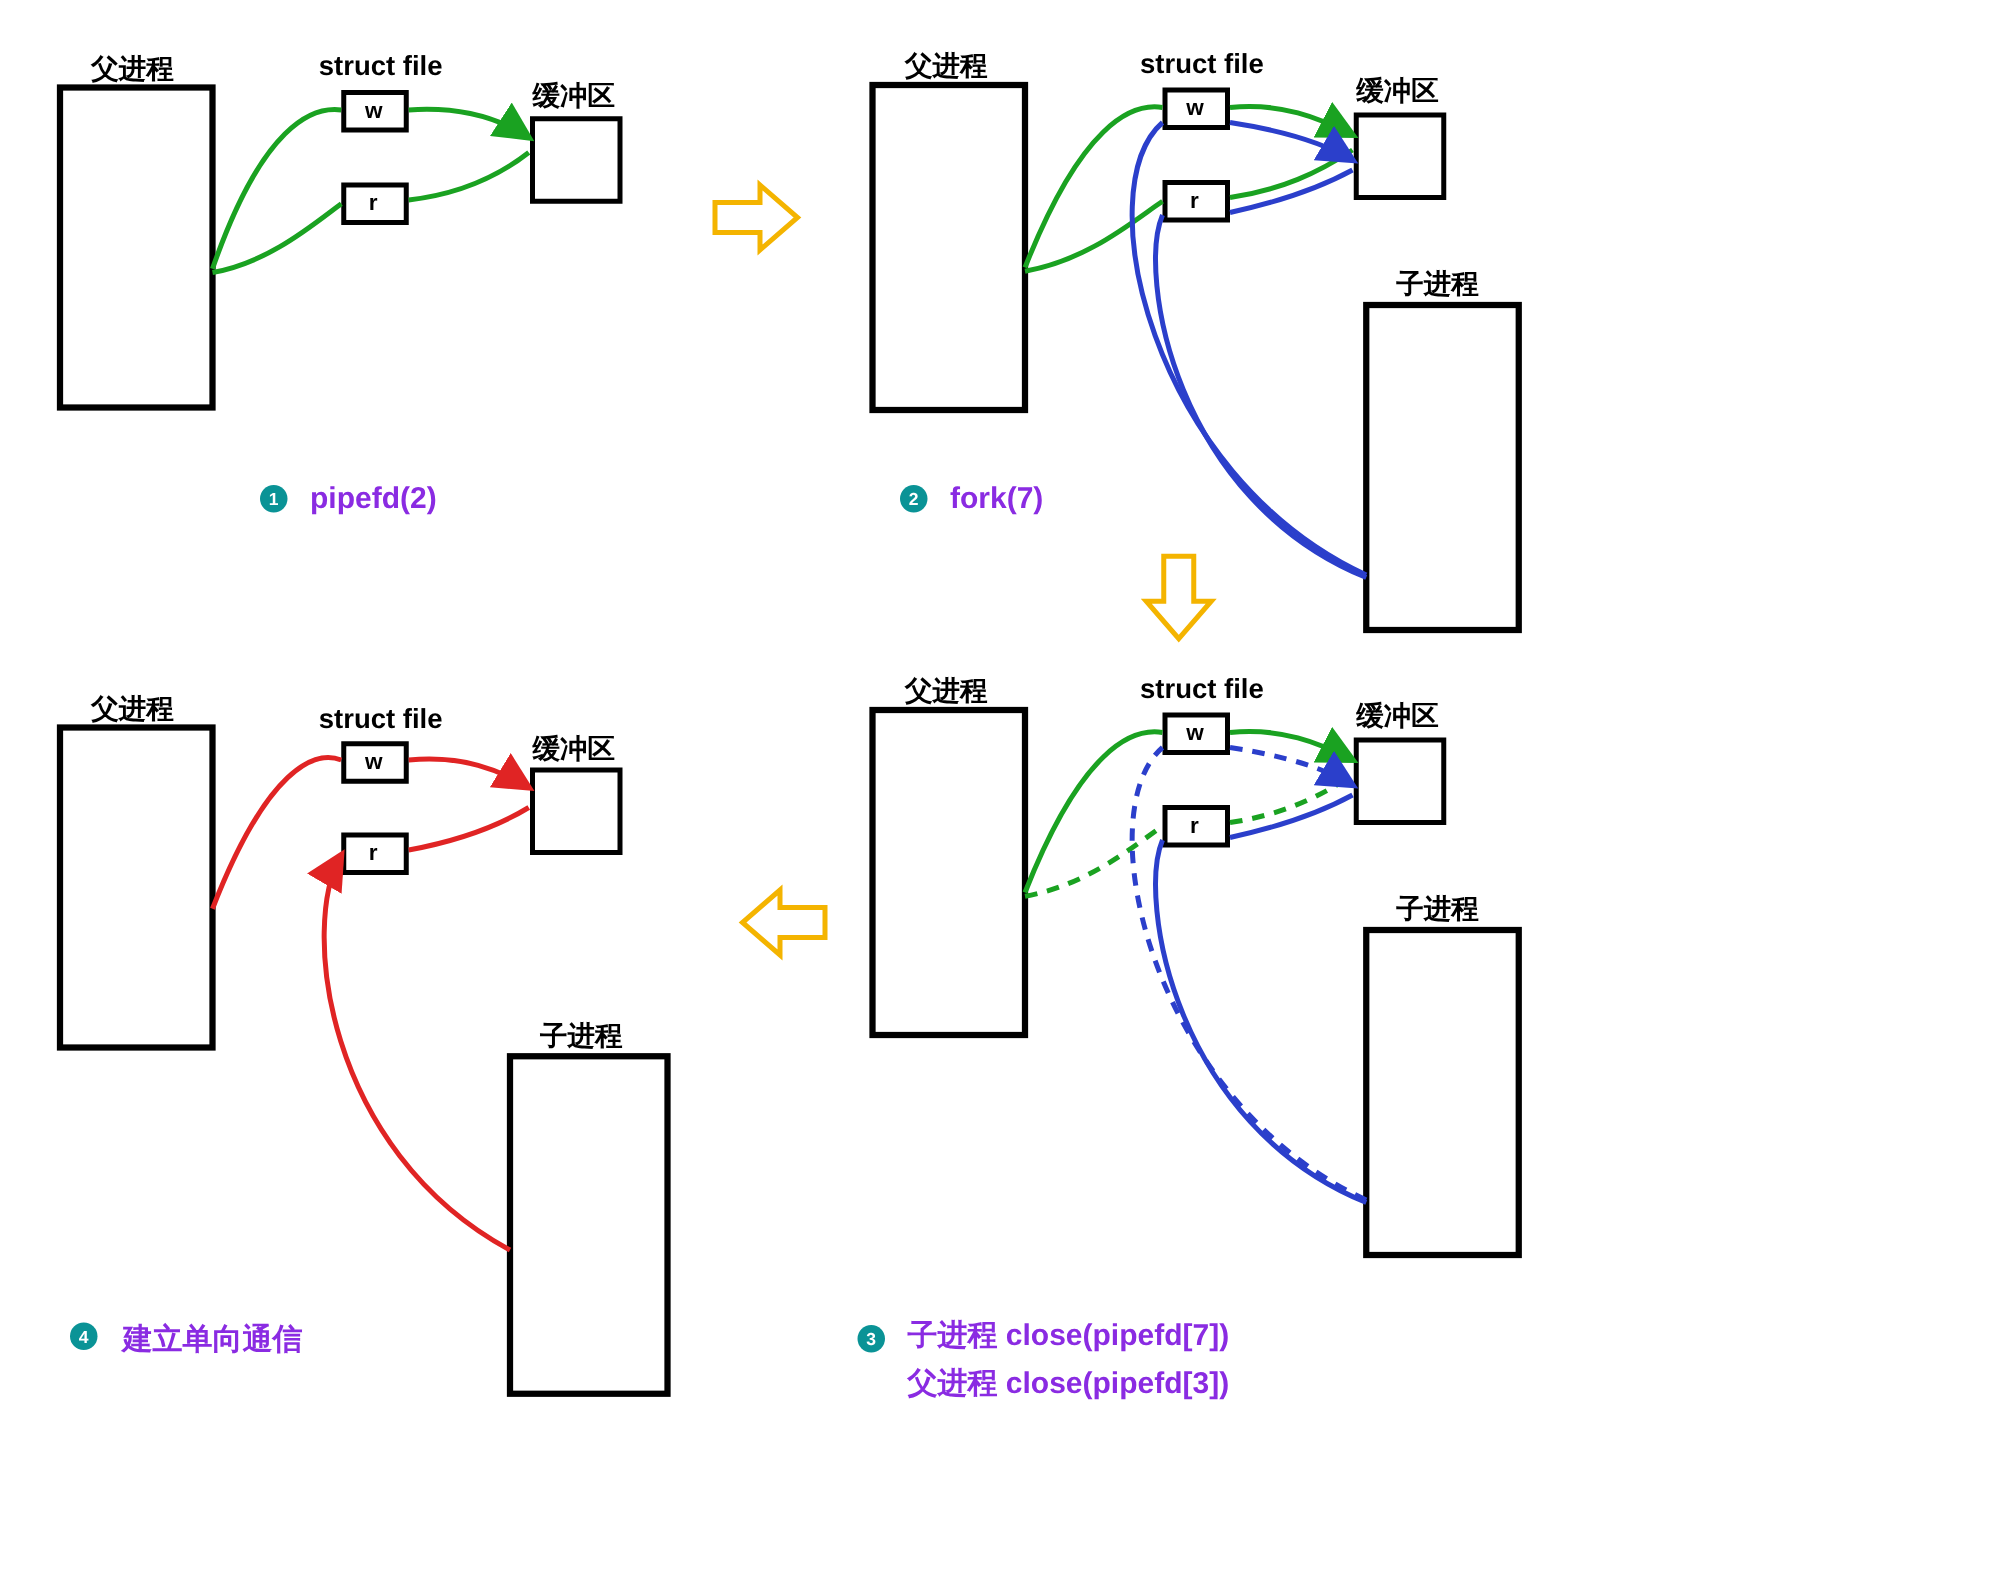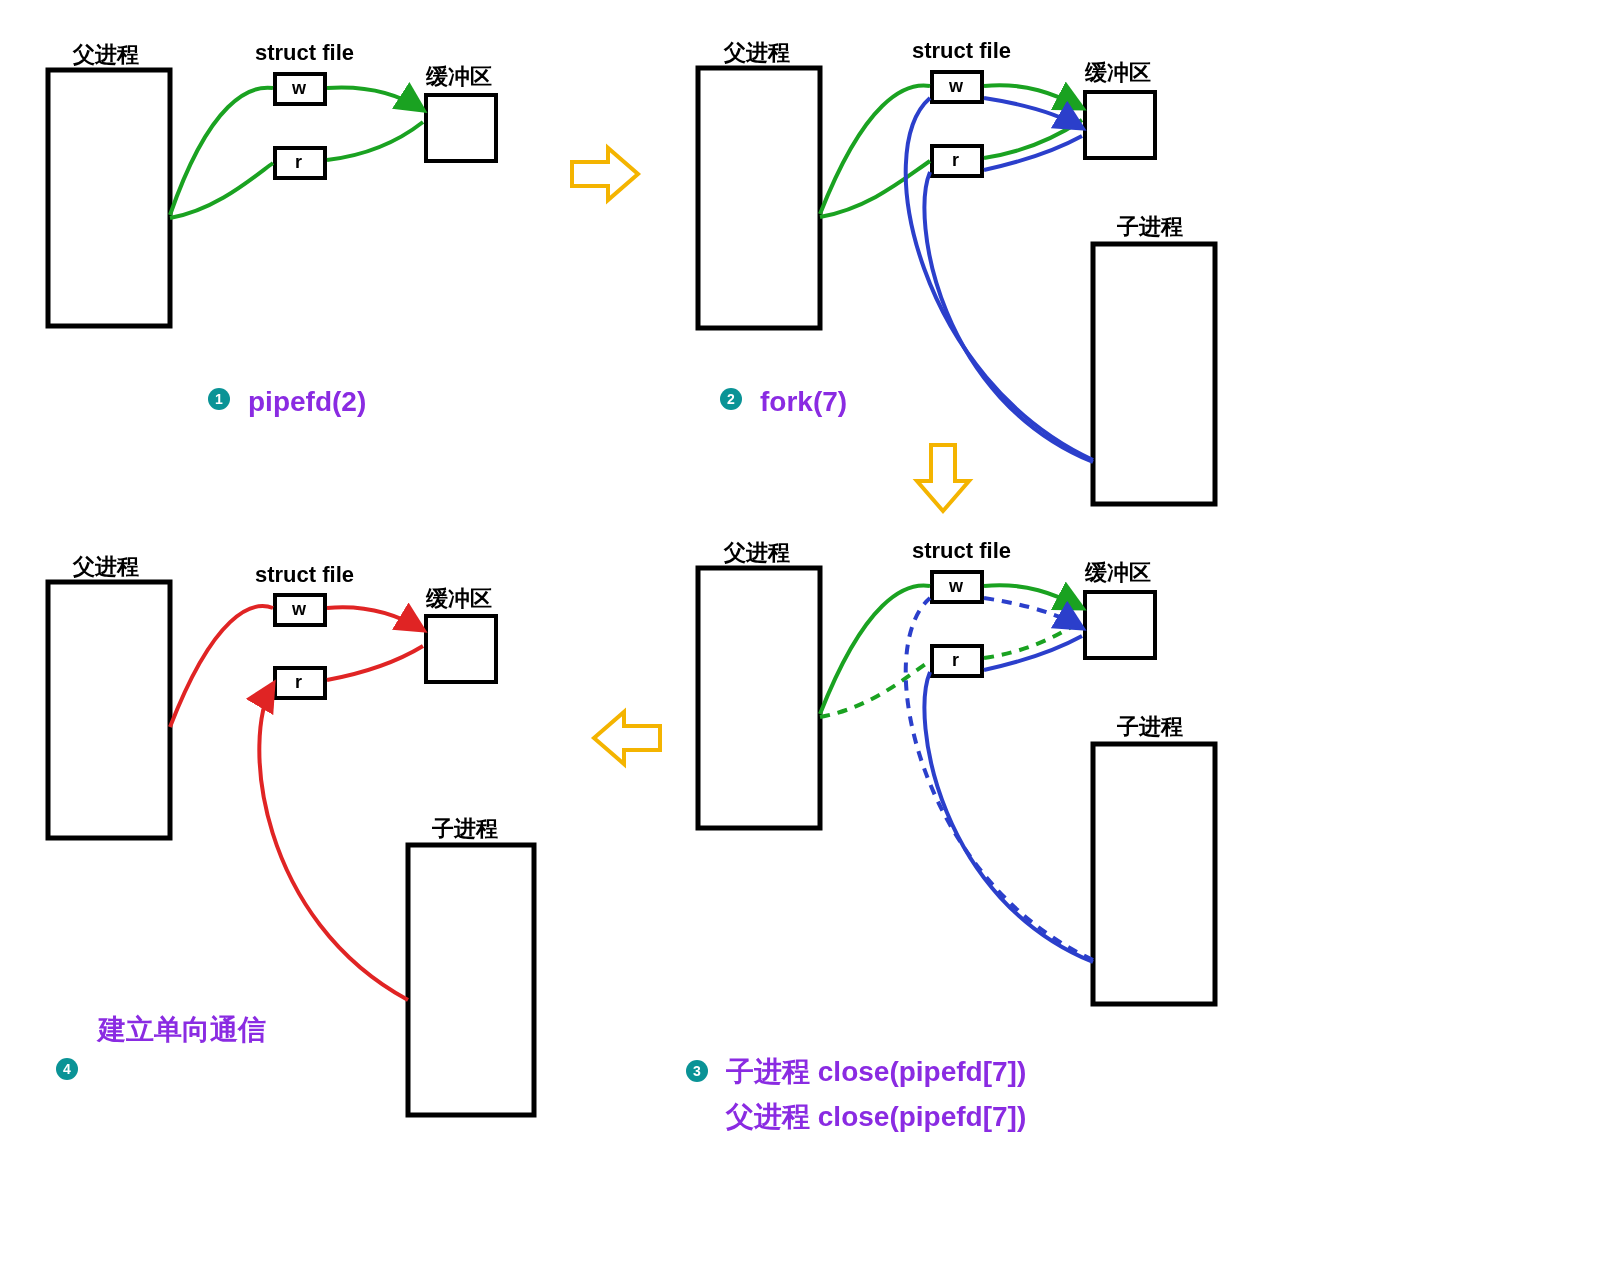--- a/index.html
+++ b/index.html
@@ -29,21 +29,21 @@
     font-size: 14px;
     font-weight: bold;
     display: flex;
     align-items: center;
     justify-content: center;
   }
   .step-text {
     position: absolute;
     color: #8a2be2;
     font-weight: bold;
-    font-size: 28px;
+    font-size: 24px;
     white-space: nowrap;
     line-height: 1.6;
   }
   .box-text {
     position: absolute;
     font-weight: bold;
     color: #000;
     font-size: 18px;
   }
 </style>
@@ -173,17 +173,17 @@
 
 <div class="step-badge" style="left:208px; top:388px;">1</div>
 <div class="step-text" style="left:248px; top:380px;">pipefd(2)</div>
 
 <div class="step-badge" style="left:720px; top:388px;">2</div>
 <div class="step-text" style="left:760px; top:380px;">fork(7)</div>
 
 <div class="step-badge" style="left:686px; top:1060px;">3</div>
 <div class="step-text" style="left:726px; top:1050px;">
   <span>子进程 close(pipefd[7])</span><br>
-  <span>父进程 close(pipefd[7])</span>
+  <span>父进程 close(pipefd[3])</span>
 </div>
 
 <div class="step-badge" style="left:56px; top:1058px;">4</div>
-<div class="step-text" style="left:98px; top:1008px;">建立单向通信</div>
+<div class="step-text" style="left:98px; top:1055px;font-family:Liberation Mono, monospace;">建立单向通信</div>
 
 </body></html>

